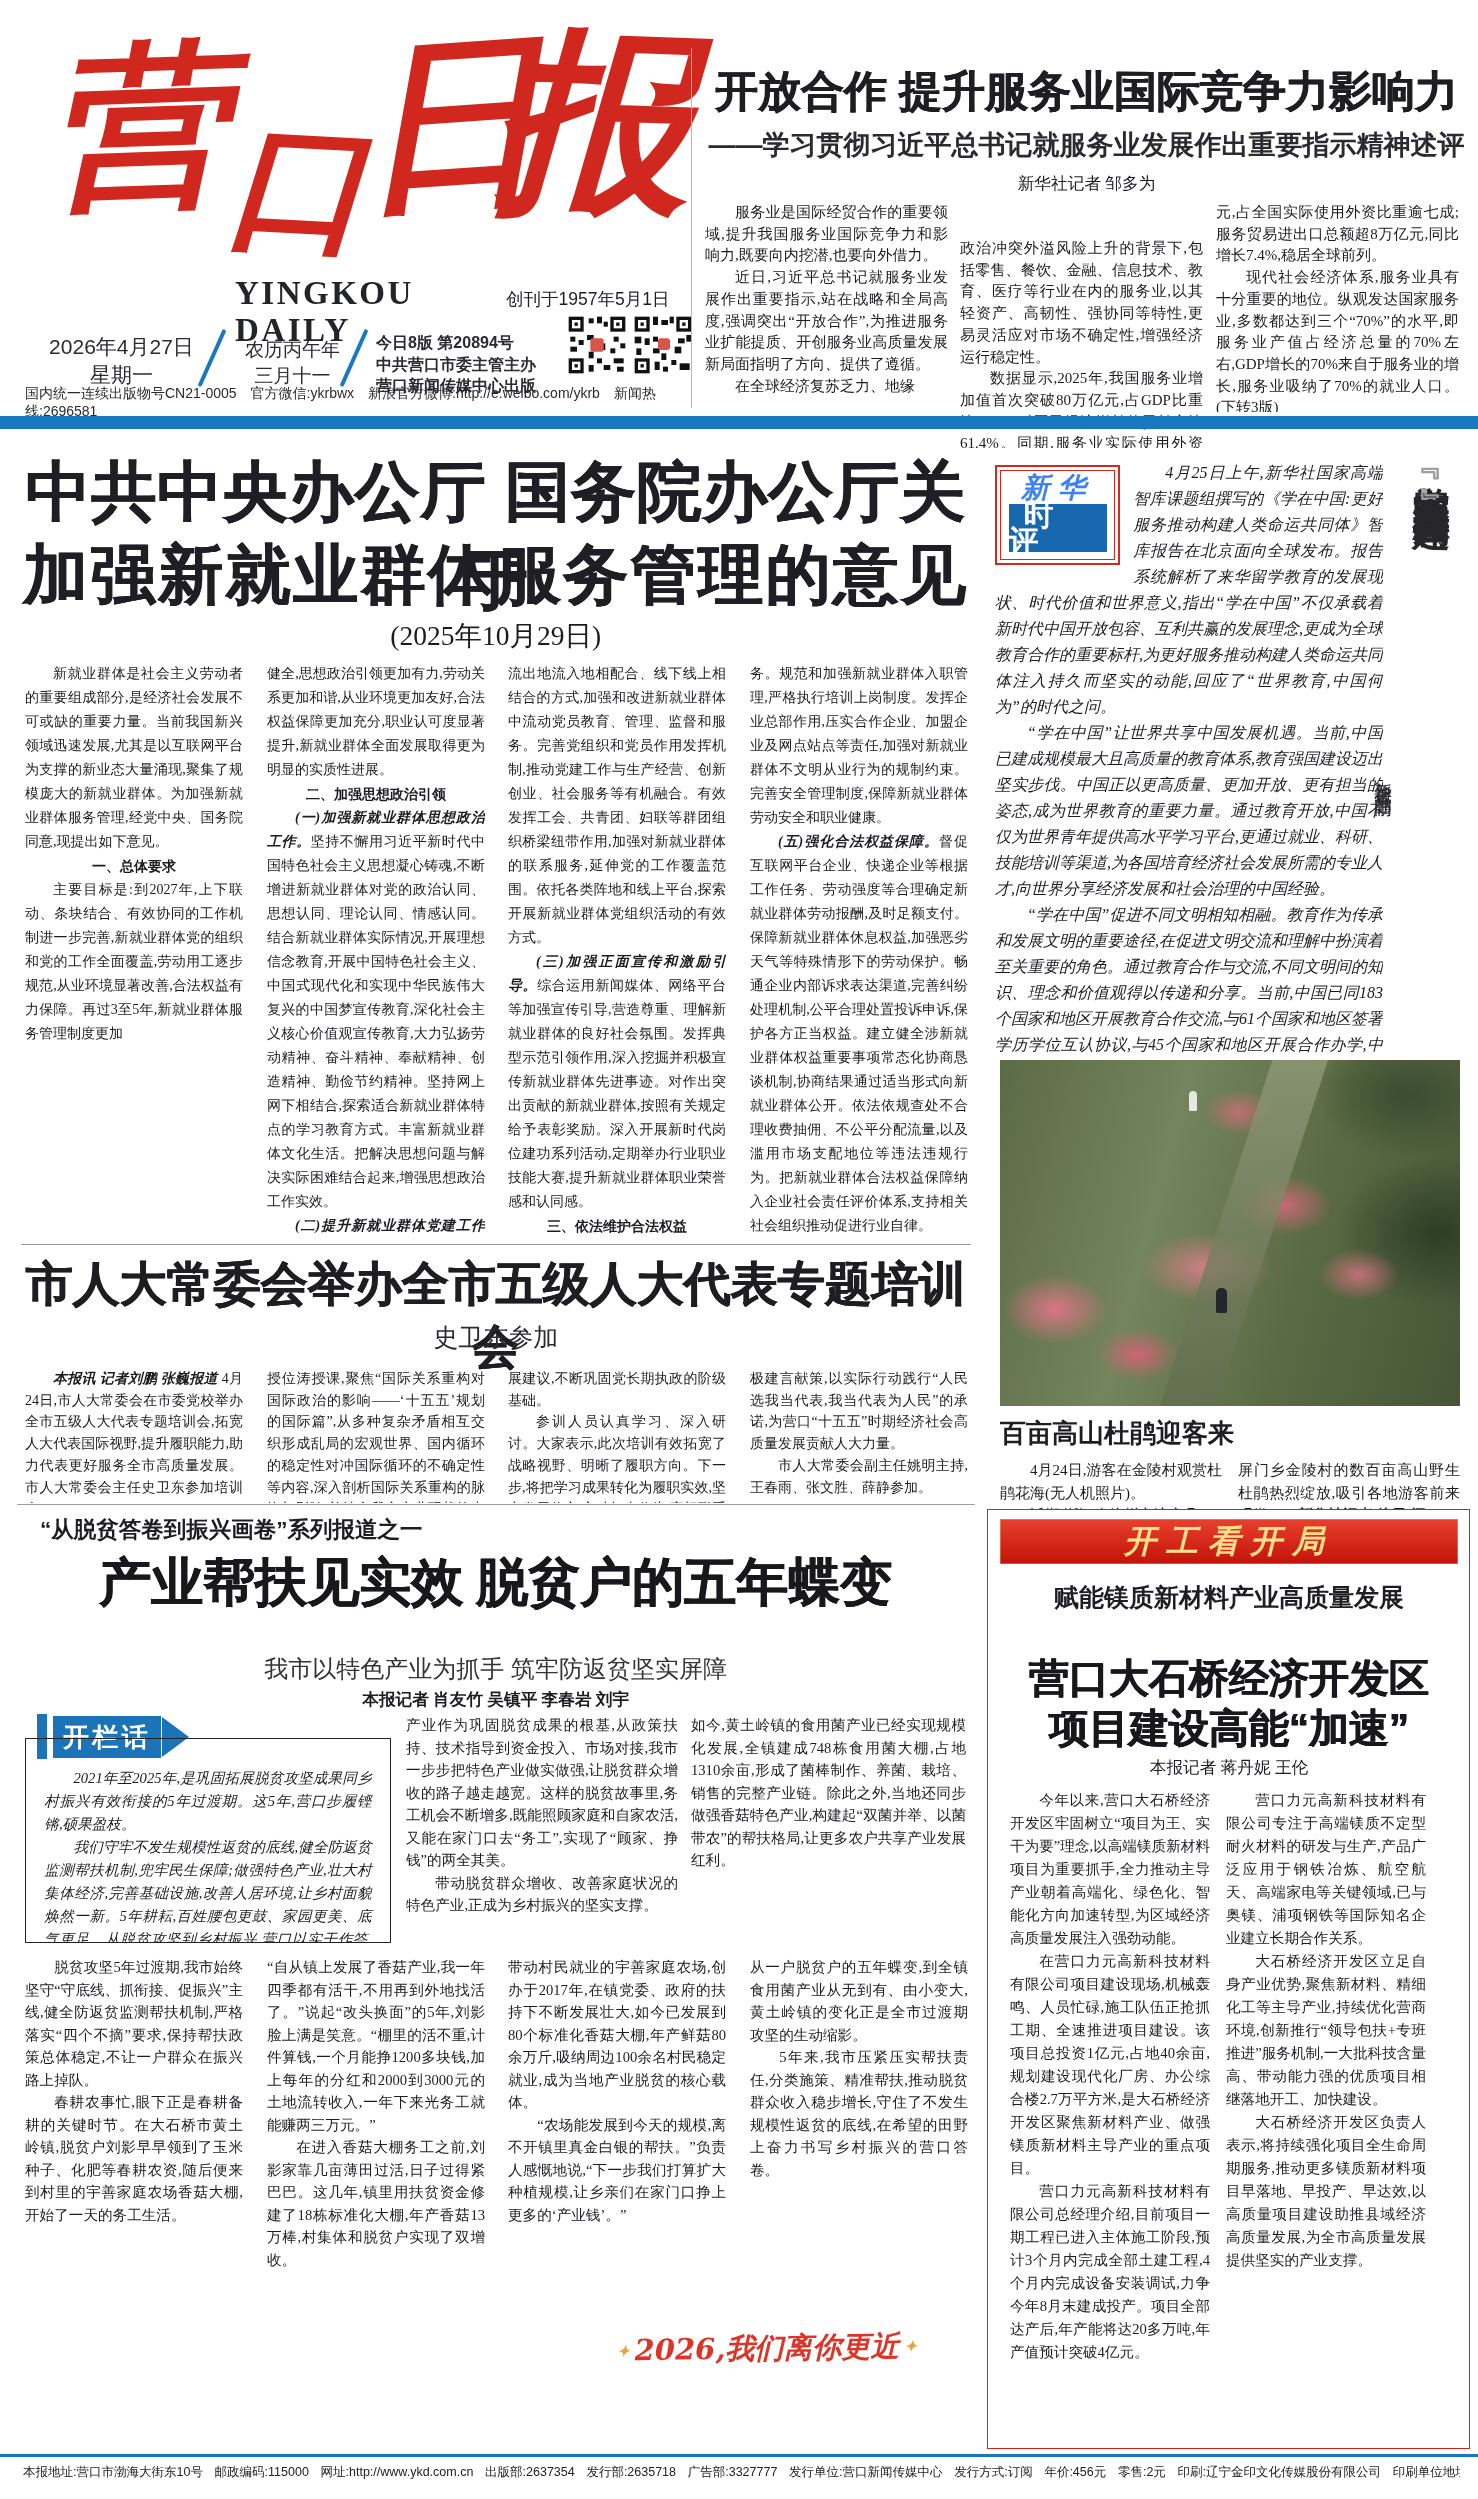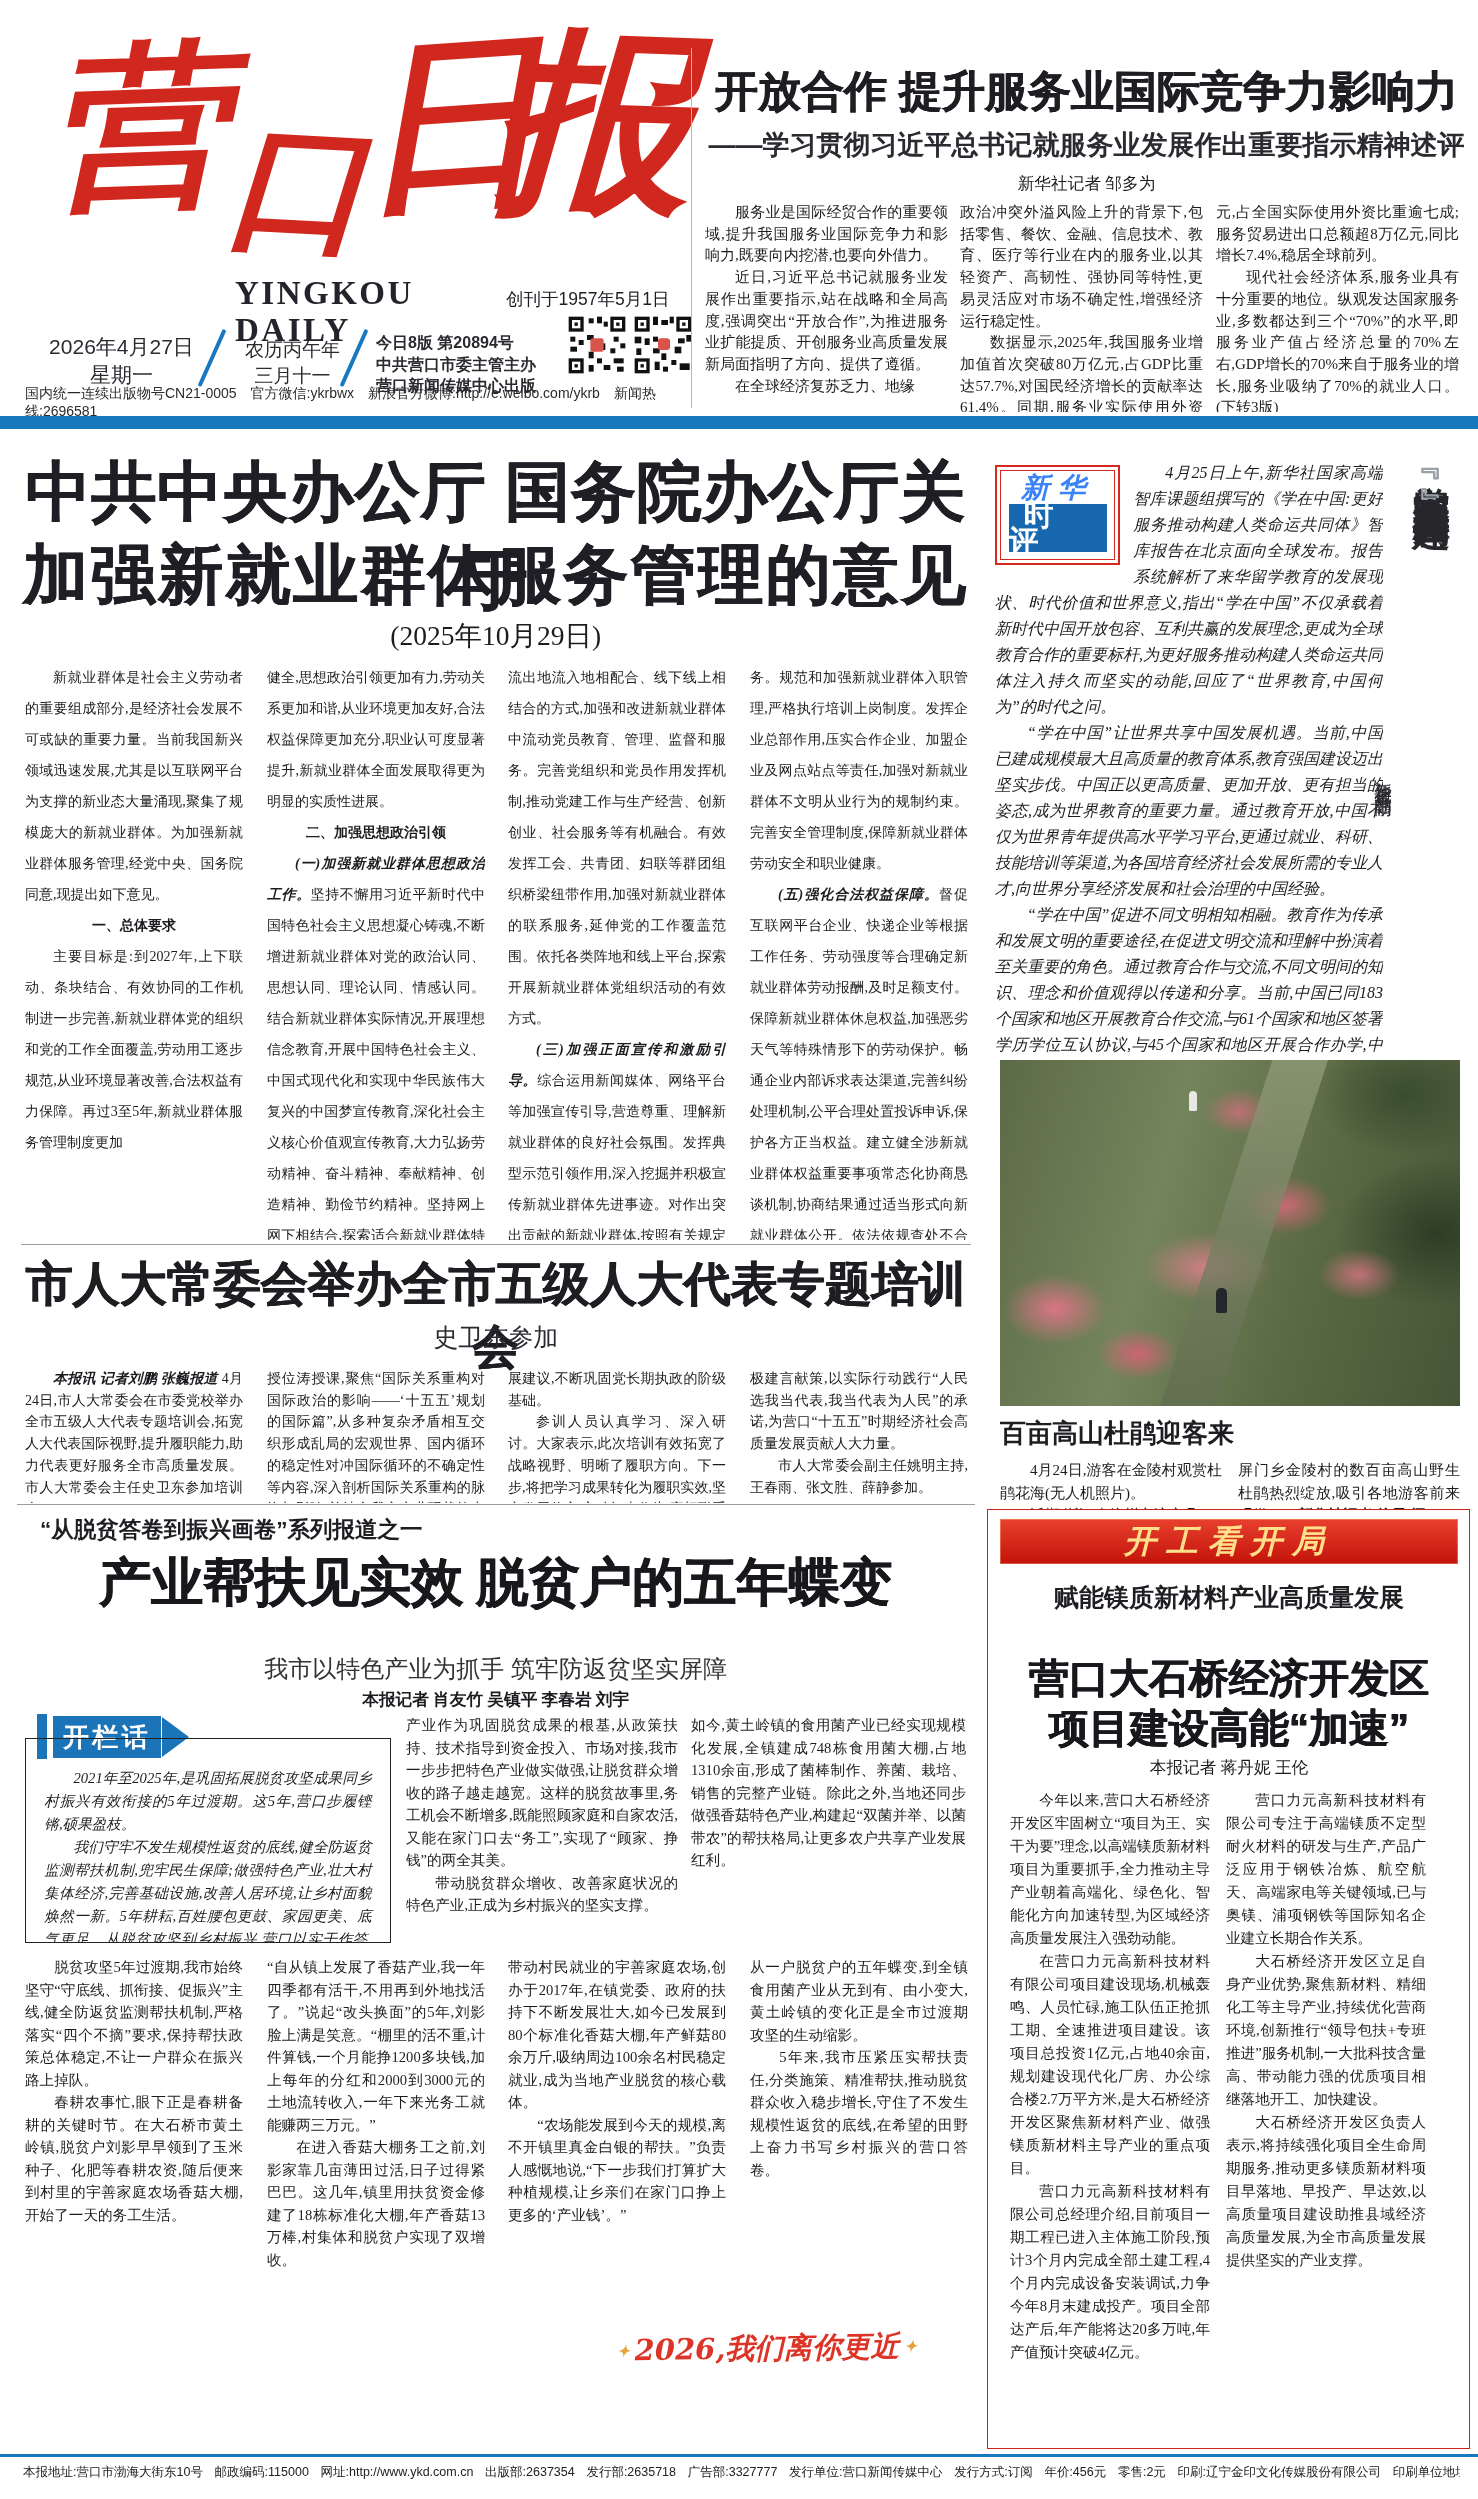--- a/index.html
+++ b/index.html
@@ -33,27 +33,27 @@
   .sec-head { text-indent:0; text-align:center; font-weight:bold; font-family:"Liberation Sans",sans-serif; }
   .lead { font-weight:bold; font-style:italic; }
   .col { position:absolute; overflow:hidden; }
   .heavy { text-shadow:0.5px 0 currentColor, -0.5px 0 currentColor; }
 
   
   .ta-headline { left:704px; top:63px; width:765px; text-align:center; font-size:43px; font-weight:900; font-family:"Liberation Sans","DejaVu Sans",sans-serif; color:#1d1d22; }
   .ta-subhead { left:704px; top:127px; width:765px; text-align:center; font-size:27px; font-weight:600; font-family:"Liberation Sans",sans-serif; color:#2a2a30; }
   .ta-byline { left:704px; top:172px; width:765px; text-align:center; font-size:16.7px; }
   .ta-col { top:202px; width:243px; height:210px; font-size:15px; line-height:21.7px; }
-  .ta-c1 { left:668px;margin-left:37px; } .ta-c2 { left:960px; } .ta-c3 { left:1216px; }
+  .ta-c1 { left:668px;margin-left:37px; } .ta-c2 { left:960px;margin-top:36px; } .ta-c3 { left:1216px; }
 
   
   .mh1 { left:16.7px; top:448px; width:958px; text-align:center; font-size:65px; font-weight:900; font-family:"Liberation Sans","DejaVu Sans",sans-serif; letter-spacing:0.8px; color:#1e1e24; }
   .mh2 { left:16.7px; top:531px; width:958px; text-align:center; font-size:65px; font-weight:900; font-family:"Liberation Sans","DejaVu Sans",sans-serif; letter-spacing:2.5px; color:#1e1e24; }
   .m-dateline { left:16.7px; top:618px; width:958px; text-align:center; font-size:27.5px; }
-  .m-col { top:662px; width:218px; height:578px; font-size:14px; line-height:31px; }
+  .m-col { top:662px; width:218px; height:578px; font-size:14px; line-height:24px; }
   .m-c1 { left:25px; } .m-c2 { left:267px; } .m-c3 { left:508px; } .m-c4 { left:750px; }
   .hr1 { left:21px; top:1244px; width:950px; height:0.8px; background:#9c9c9c; }
 
   
   .rd-headline { left:16.7px; top:1253px; width:958px; text-align:center; font-size:47px; font-weight:900; font-family:"Liberation Serif",serif; color:#1d1d22; }
   .rd-sub { left:16.7px; top:1321px; width:958px; text-align:center; font-size:25px; font-family:"Liberation Sans",sans-serif; color:#2a2a30; }
   .rd-col { top:1368px; width:218px; height:135px; font-size:14px; line-height:21.7px; }
   .hr2 { left:16.7px; top:1504px; width:958px; height:0.8px; background:#9c9c9c; }
 
   

